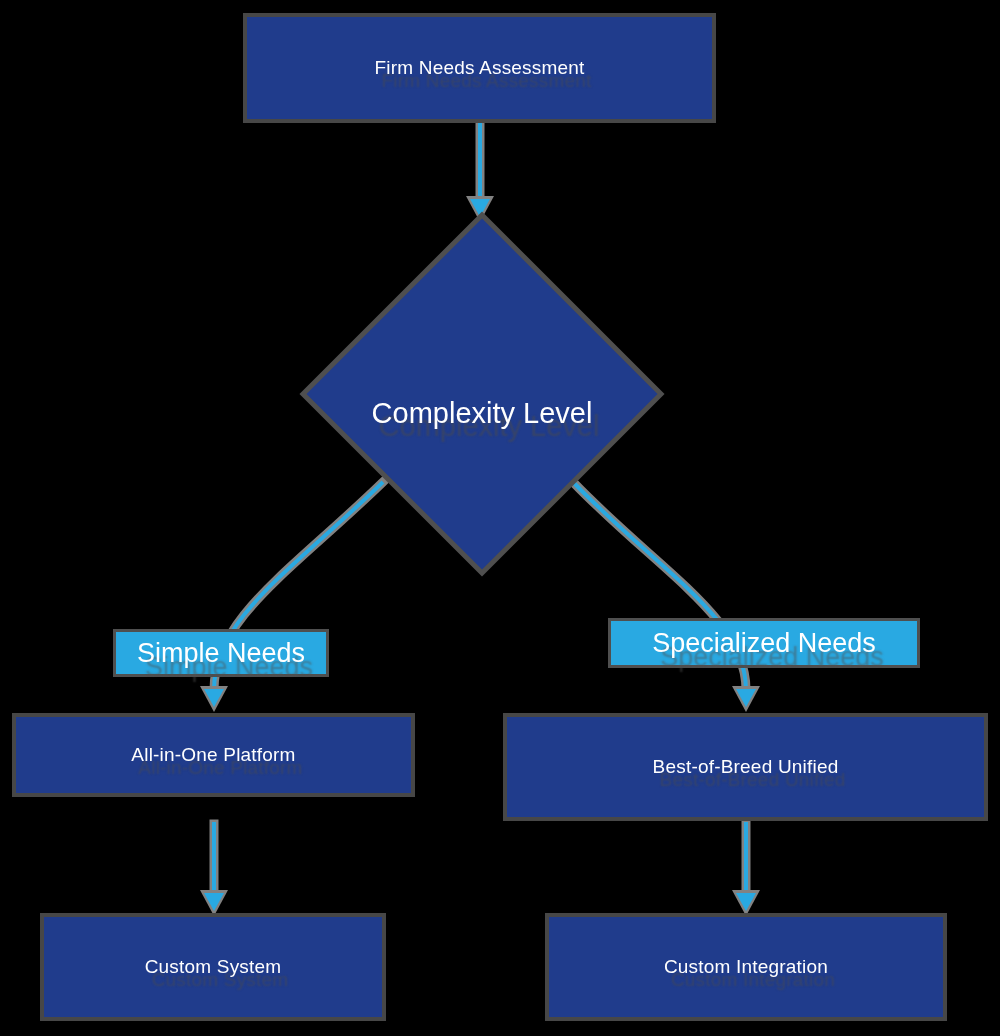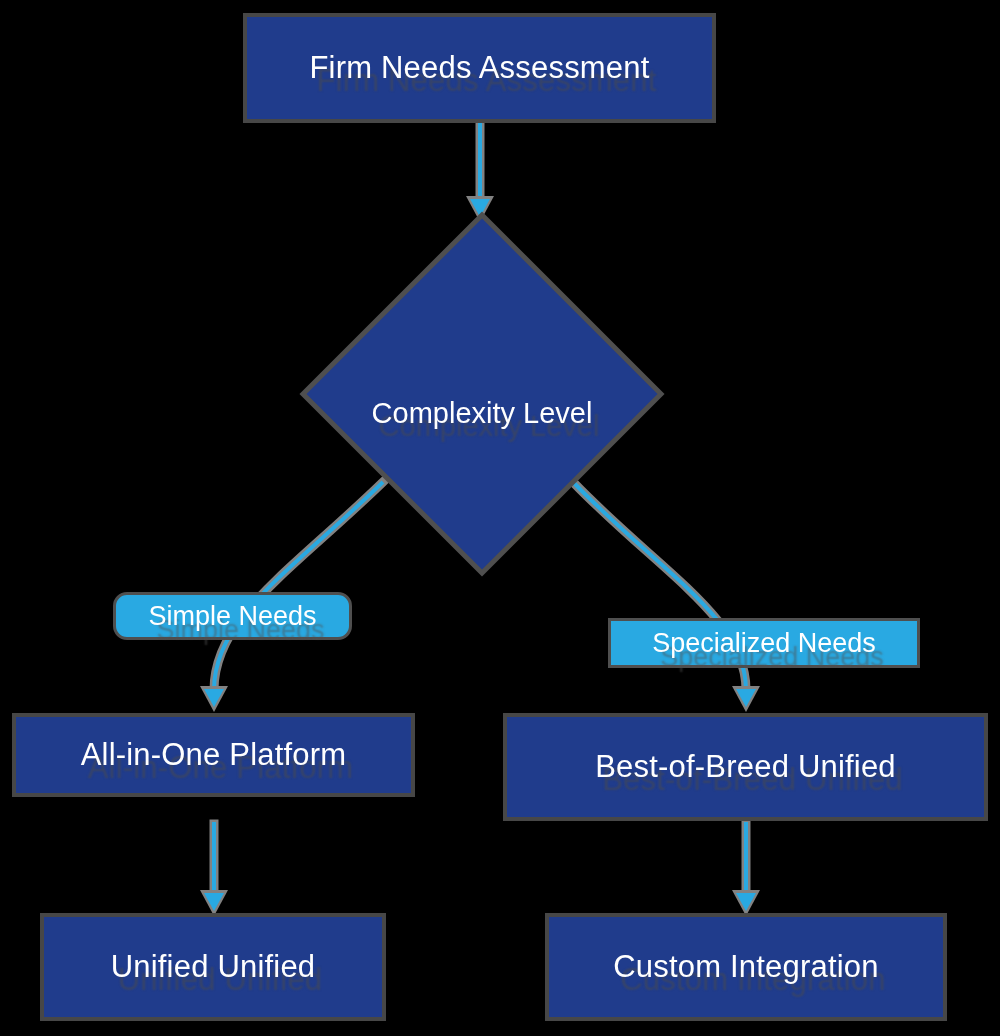--- a/index.html
+++ b/index.html
@@ -27,21 +27,21 @@
   .head{fill:var(--arrow);}
   .diamond-shape{fill:var(--node-fill);stroke:var(--edge-label-border);stroke-width:5;}
   .node{
     position:absolute;
     box-sizing:border-box;
     background:var(--node-fill);
     border:4px solid var(--node-border);
     color:var(--text);
     display:flex;align-items:center;justify-content:center;
     text-align:left;
-    font-size:31px;
+    font-size:19px;
     font-weight:500;
     letter-spacing:0.2px;
     text-shadow:7px 13px 2px rgba(75,75,75,0.55);
   }
   .node-top{left:243px;top:13px;width:473px;height:110px;}
   .node-mid-left{left:12px;top:713px;width:403px;height:84px;}
   .node-mid-right{left:503px;top:713px;width:485px;height:108px;}
   .node-bot-left{left:40px;top:913px;width:346px;height:108px;}
   .node-bot-right{left:545px;top:913px;width:402px;height:108px;}
   .diamond-text{
@@ -54,21 +54,21 @@
     position:absolute;
     box-sizing:border-box;
     background:var(--edge-label-fill);
     border:3px solid var(--edge-label-border);
     color:var(--text);
     display:flex;align-items:center;justify-content:center;
     font-size:27px;font-weight:500;
     white-space:nowrap;
     text-shadow:8px 14px 2px rgba(80,80,80,0.5);
   }
-  .edge-label-left{left:113px;top:592px;width:239px;height:48px;border-radius:14px;}
+  .edge-label-left{left:113px;top:629px;width:216px;height:48px;}
   .edge-label-right{left:608px;top:618px;width:312px;height:50px;}
 </style>
 </head>
 <body>
 
 <div class="canvas">
 
   <svg class="edges" viewBox="0 0 1000 1036" xmlns="http://www.w3.org/2000/svg">
 
     <g>
@@ -114,17 +114,17 @@
   <div class="diamond-text">Complexity Level</div>
 
   <div class="edge-label edge-label-left">Simple Needs</div>
 
   <div class="edge-label edge-label-right">Specialized Needs</div>
 
   <div class="node node-mid-left">All-in-One Platform</div>
 
   <div class="node node-mid-right">Best-of-Breed Unified</div>
 
-  <div class="node node-bot-left">Unified Unified</div>
+  <div class="node node-bot-left">Custom System</div>
 
   <div class="node node-bot-right">Custom Integration</div>
 
 </div>
 
 </body></html>

